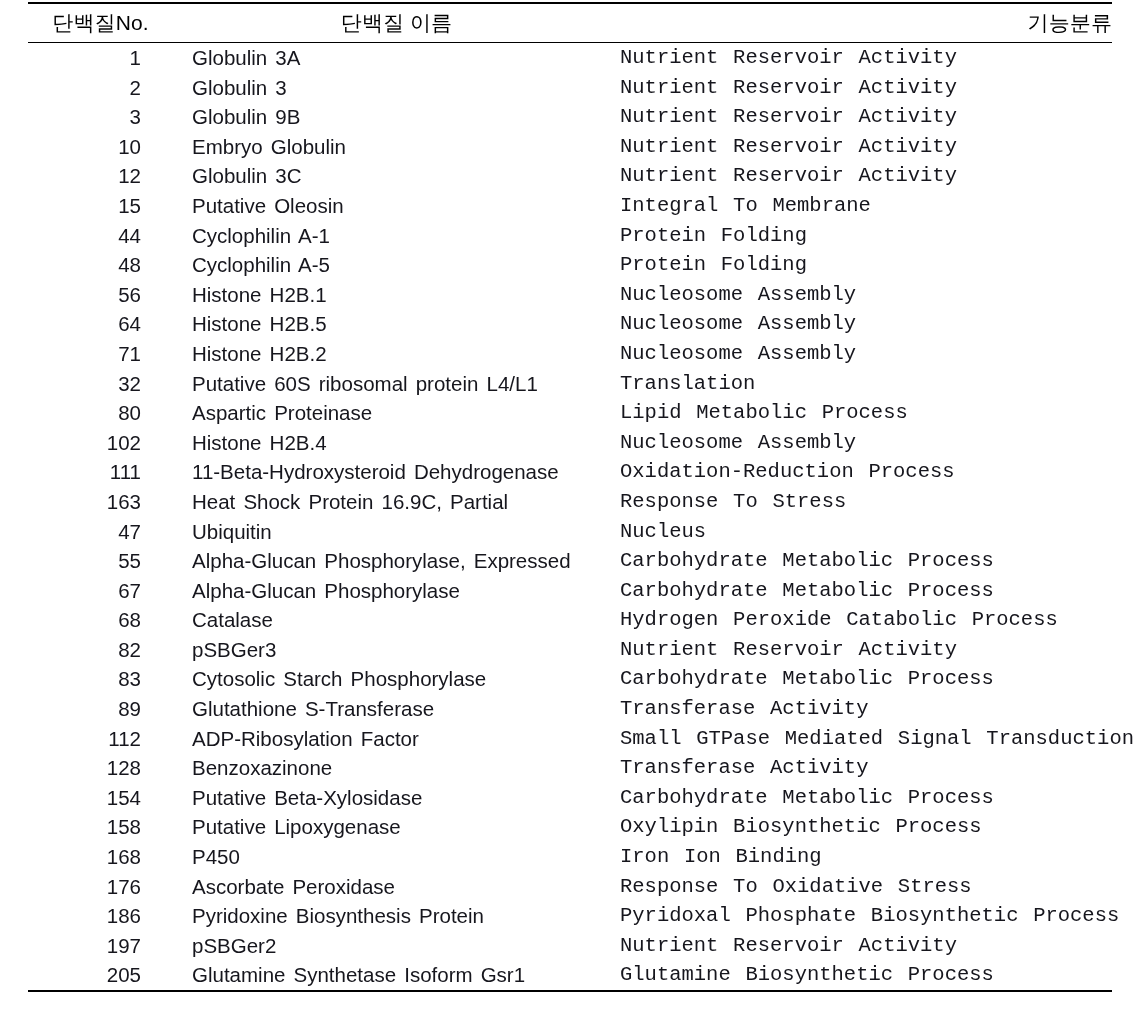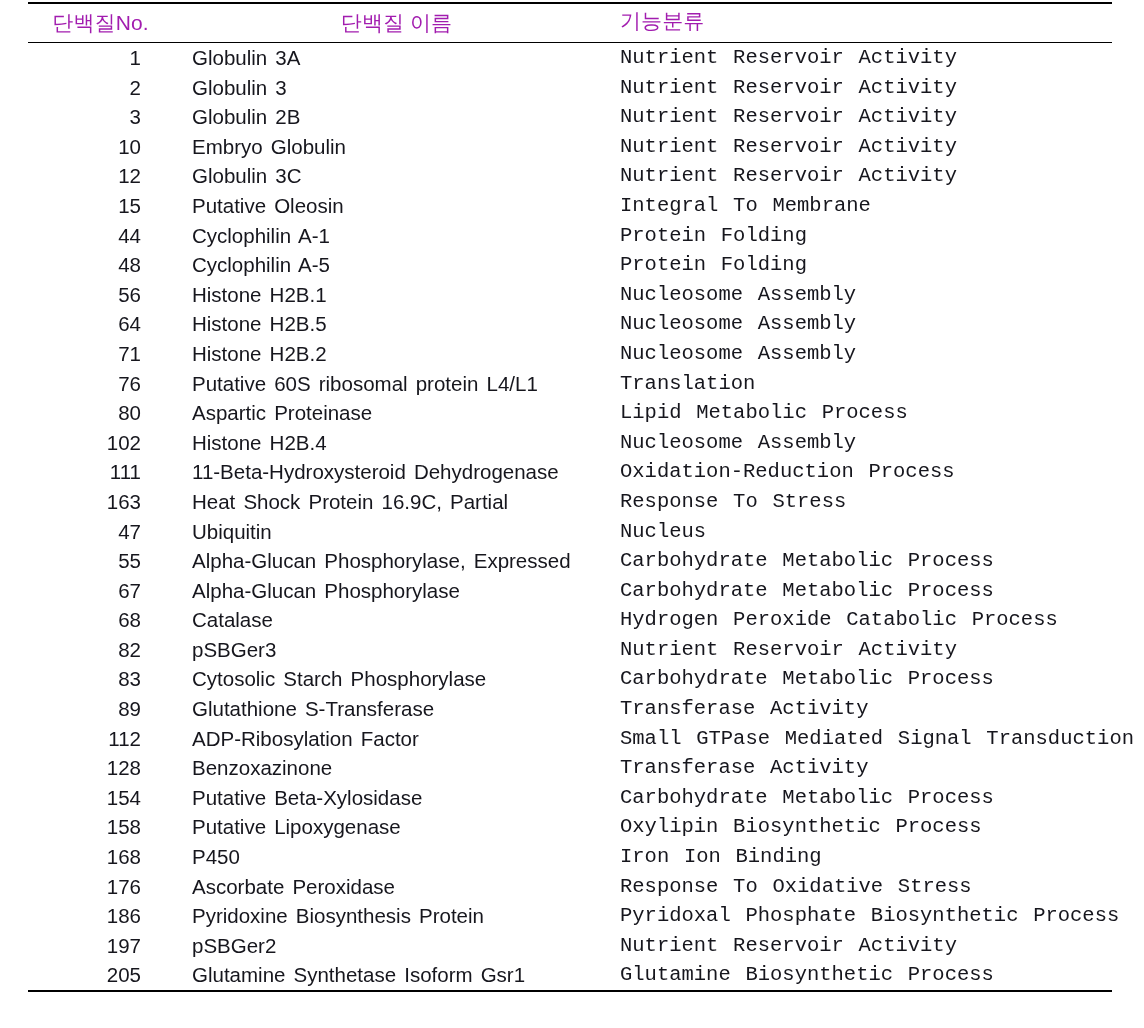--- a/index.html
+++ b/index.html
@@ -45,26 +45,26 @@
   }
 
   th {
     font-weight: normal;
     font-size: 21px;
     padding: 0;
     height: 38px;
     line-height: 38px;
     vertical-align: middle;
     letter-spacing: 0.1px;
-    color: #a21caf;
+    color: #000000;
   }
 
   th.th-no     { width: 145px; text-align: center; }
   th.th-name   { width: 447px; text-align: center; }
-  th.th-func   { width: 492px; text-align: left; font-family: Liberation Mono, monospace; }
+  th.th-func   { width: 492px; text-align: right; }
 
   td {
     padding: 0;
     height: 29.6px;
     line-height: 29.6px;
     vertical-align: middle;
     font-size: 20.5px;
     white-space: nowrap;
     color: #16161d;
   }
@@ -112,21 +112,21 @@
             <td class="cell-name">Globulin 3A</td>
             <td class="cell-func">Nutrient Reservoir Activity</td>
           </tr>
           <tr class="data-row">
             <td class="cell-no">2</td>
             <td class="cell-name">Globulin 3</td>
             <td class="cell-func">Nutrient Reservoir Activity</td>
           </tr>
           <tr class="data-row">
             <td class="cell-no">3</td>
-            <td class="cell-name">Globulin 2B</td>
+            <td class="cell-name">Globulin 9B</td>
             <td class="cell-func">Nutrient Reservoir Activity</td>
           </tr>
           <tr class="data-row">
             <td class="cell-no">10</td>
             <td class="cell-name">Embryo Globulin</td>
             <td class="cell-func">Nutrient Reservoir Activity</td>
           </tr>
           <tr class="data-row">
             <td class="cell-no">12</td>
             <td class="cell-name">Globulin 3C</td>
@@ -156,21 +156,21 @@
             <td class="cell-no">64</td>
             <td class="cell-name">Histone H2B.5</td>
             <td class="cell-func">Nucleosome Assembly</td>
           </tr>
           <tr class="data-row">
             <td class="cell-no">71</td>
             <td class="cell-name">Histone H2B.2</td>
             <td class="cell-func">Nucleosome Assembly</td>
           </tr>
           <tr class="data-row">
-            <td class="cell-no">76</td>
+            <td class="cell-no">32</td>
             <td class="cell-name">Putative 60S ribosomal protein L4/L1</td>
             <td class="cell-func">Translation</td>
           </tr>
           <tr class="data-row">
             <td class="cell-no">80</td>
             <td class="cell-name">Aspartic Proteinase</td>
             <td class="cell-func">Lipid Metabolic Process</td>
           </tr>
           <tr class="data-row">
             <td class="cell-no">102</td>

